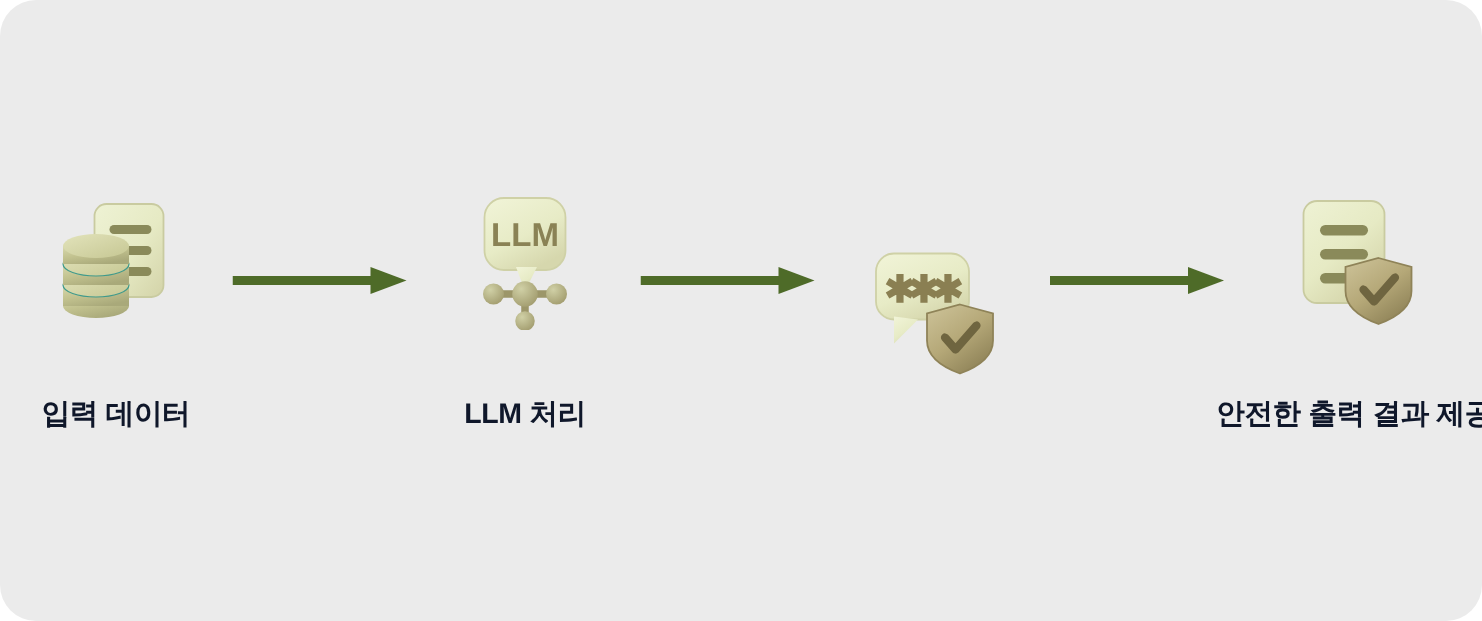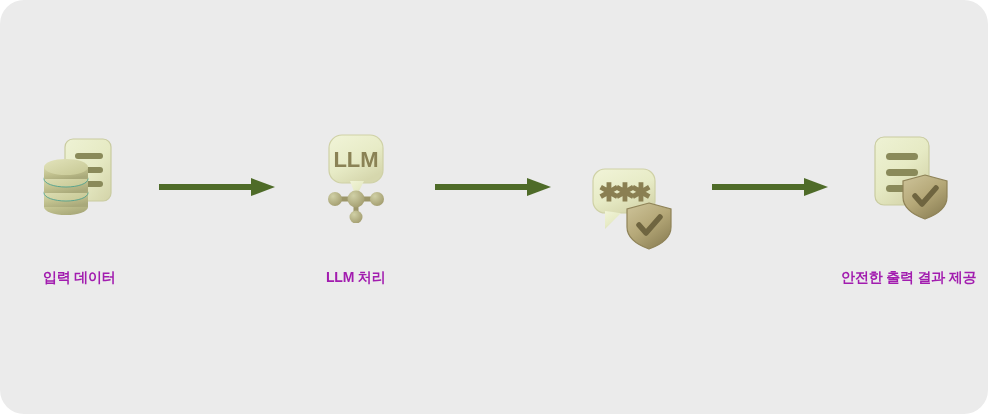--- a/index.html
+++ b/index.html
@@ -49,25 +49,25 @@
   .icon-slot {
     width: 110px;
     height: 96px;
     display: flex;
     align-items: center;
     justify-content: center;
   }
 
   .step-label {
     margin-top: 20px;
-    font-size: 14px;
+    font-size: 19px;
     font-weight: bold;
     letter-spacing: -0.2px;
     white-space: nowrap;
-    color: #a21caf;
+    color: #0f172a;
     text-align: center;
     line-height: 1.2;
   }
 
   .arrow-slot {
     width: 120px;
     height: 96px;
     display: flex;
     align-items: center;
     justify-content: center;

